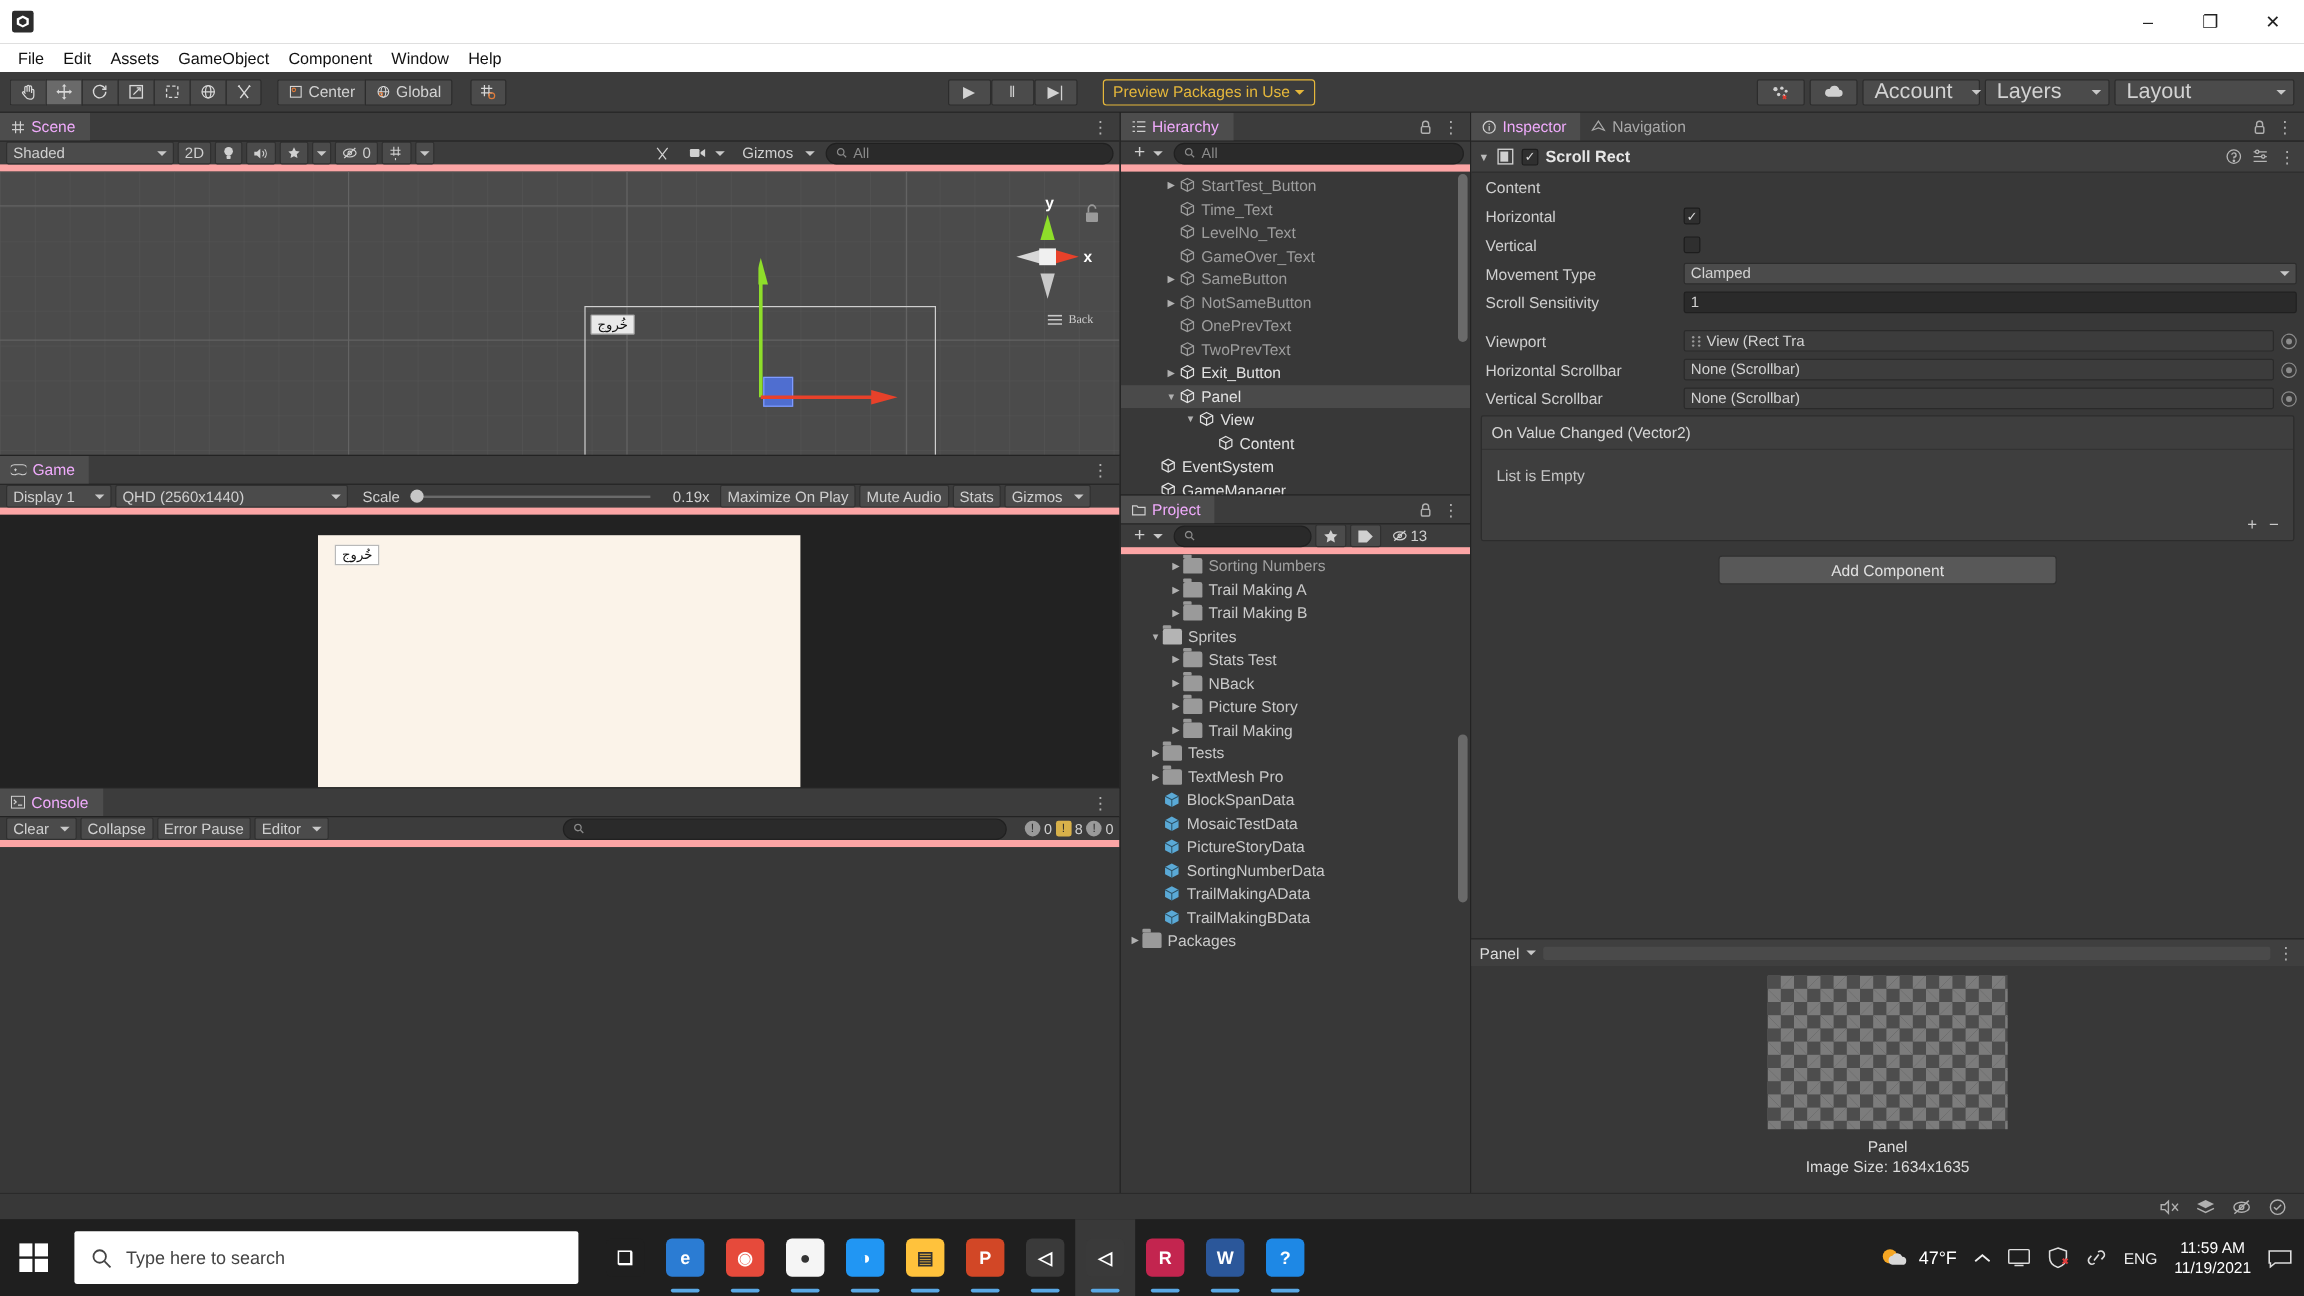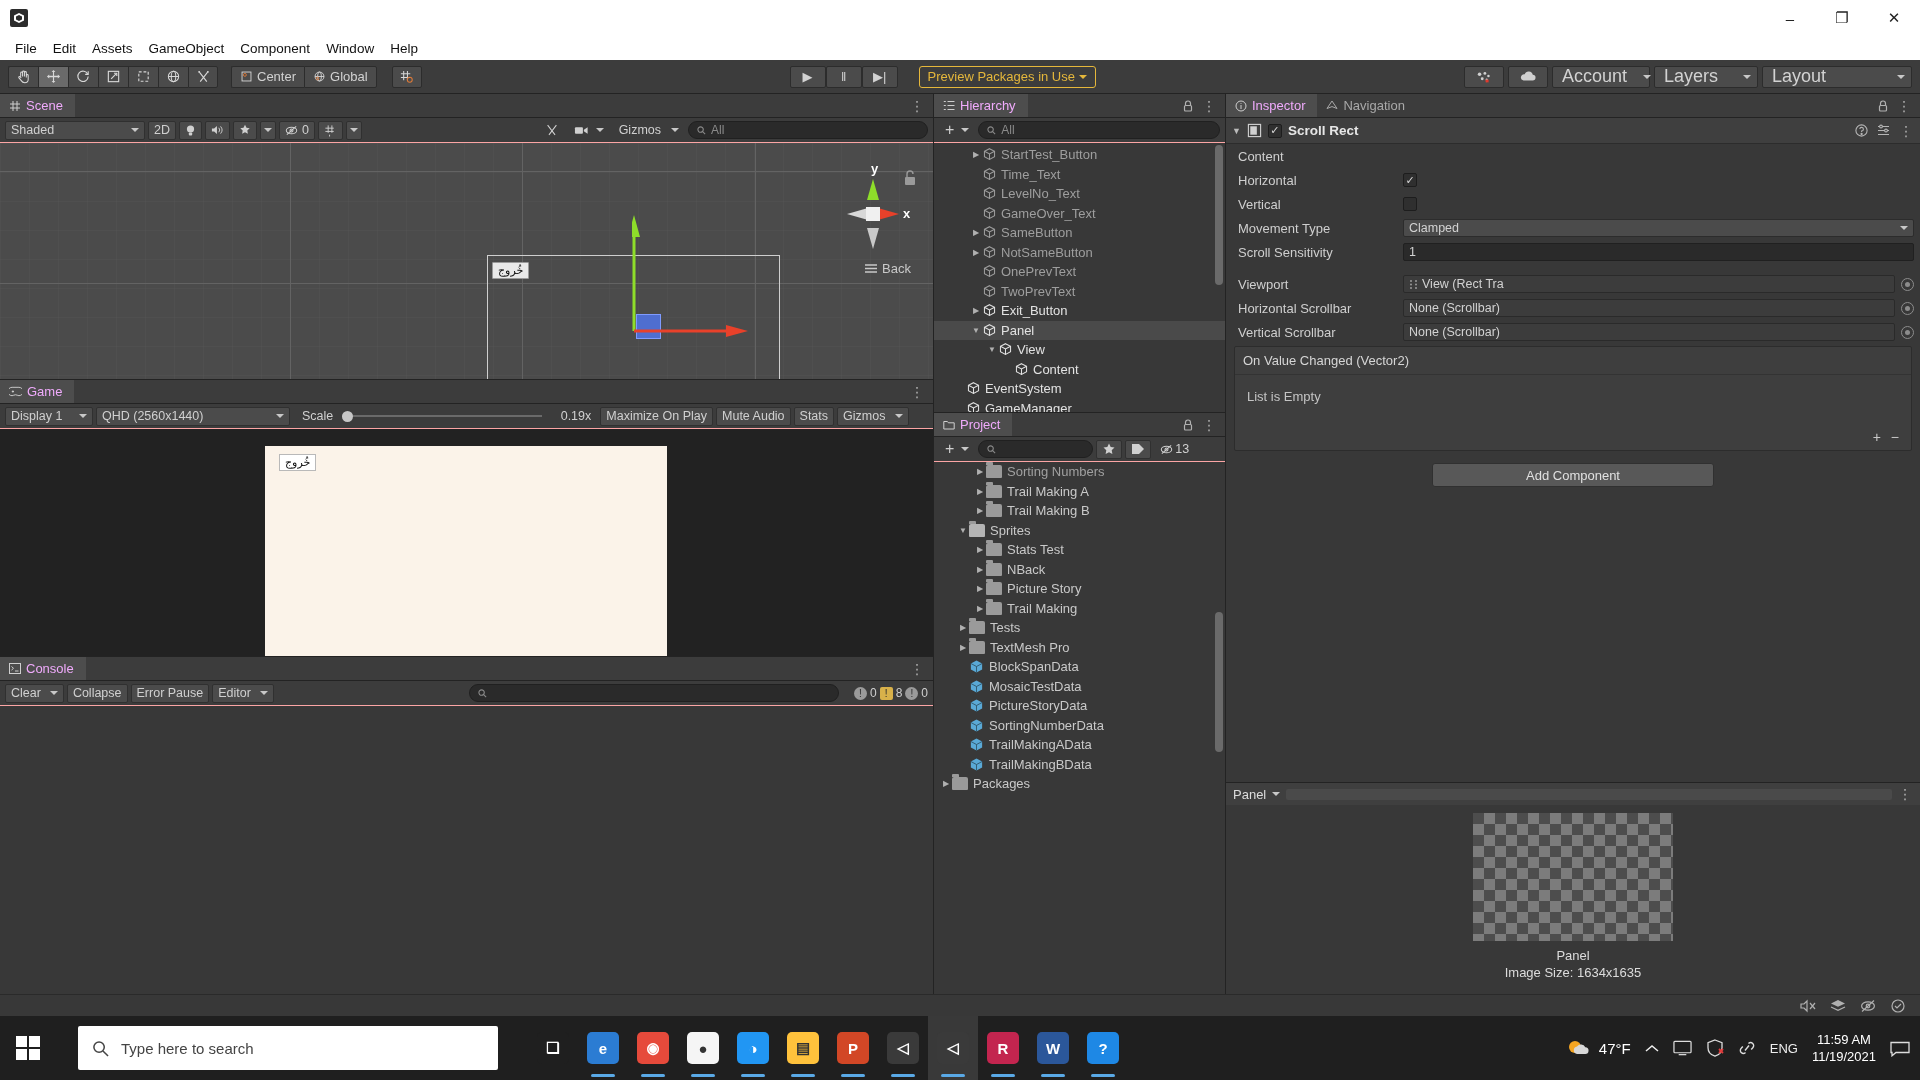--- a/index.html
+++ b/index.html
@@ -80,21 +80,21 @@
   }
   .tab {
     display: flex; align-items: center; gap: 5px; padding: 0 12px 0 9px;
     font-size: 13px; color: #a9a9a9; background: #3c3c3c; cursor: pointer;
   }
   .tab.active { background: #4d4d4d; color: #f0abfc; }
   .tabrow .tab-tools { margin-left: auto; display: flex; align-items: center; gap: 8px; padding-right: 8px; }
   .kebab { color: #b0b0b0; font-size: 14px; letter-spacing: 1px; cursor: pointer; }
   .subbar {
     height: 25px; background: #3c3c3c; display: flex; align-items: center;
-    gap: 3px; padding: 0 5px; border-bottom: 1px solid #fca5a5;
+    gap: 3px; padding: 0 5px; border-bottom: 6px solid #fca5a5;
   }
   .sb {
     height: 19px; background: #4b4b4b; border: 1px solid #303030; border-radius: 2px;
     display: flex; align-items: center; padding: 0 5px; gap: 4px; font-size: 12.5px;
     color: #d0d0d0; cursor: pointer;
   }
   .sb.flat { background: transparent; border-color: transparent; }
   .searchfield {
     height: 18px; background: #2a2a2a; border: 1px solid #202020; border-radius: 9px;
     display: flex; align-items: center; padding: 0 8px; gap: 5px; color: #8a8a8a; font-size: 12px;
@@ -108,21 +108,21 @@
   }
   #scene-blue {
     position: absolute; left: 636px; top: 171px; width: 25px; height: 25px;
     background: #4f6ed0; border: 1px solid #7f9bff;
   }
   #label-chip {
     position: absolute; left: 492px; top: 119px; background: #e9e9e9; color: #111;
     font-size: 11px; padding: 1px 5px; border: 1px solid #9a9a9a; border-radius: 1px;
   }
   #gizmo-box { position: absolute; right: 10px; top: 12px; width: 100px; height: 120px; }
-  #back-label { position: absolute; right: 22px; top: 118px; color: #c9c9c9; font-size: 13px; display: flex; gap: 5px; align-items: center; }
+  #back-label { position: absolute; right: 22px; top: 118px; color: #c9c9c9; font-size: 10px; display: flex; gap: 5px; align-items: center; font-family: Liberation Serif, serif; }
   
   #game-viewport { flex: 1; background: #222; position: relative; overflow: hidden; }
   #game-canvas {
     position: absolute; left: 265px; top: 17px; width: 402px; height: 225px;
     background: #fbf3e9;
   }
   #game-chip {
     position: absolute; left: 279px; top: 25px; background: #fff; color: #111;
     font-size: 11px; padding: 1px 5px; border: 1px solid #b9b9b9;
   }
@@ -188,21 +188,21 @@
       linear-gradient(45deg, transparent 75%, #7c7c7c 75%),
       linear-gradient(-45deg, transparent 75%, #7c7c7c 75%);
     background-size: 22px 22px;
     background-position: 0 0, 0 11px, 11px -11px, -11px 0px;
     background-color: #4d4d4d;
   }
   .preview-caption { text-align: center; font-size: 13px; color: #dcdcdc; margin-top: 6px; line-height: 17px; }
   
   #status-strip { height: 22px; background: #383838; display: flex; align-items: center; justify-content: flex-end; gap: 14px; padding-right: 14px; border-top: 1px solid #2a2a2a; }
   
-  #taskbar { height: 64px; background: #1f1f1f; display: flex; align-items: center; position: relative; gap: 16px; }
+  #taskbar { height: 64px; background: #1f1f1f; display: flex; align-items: center; position: relative; }
   #start { width: 56px; height: 64px; display: flex; align-items: center; justify-content: center; }
   #tb-search {
     width: 420px; height: 44px; background: #fff; border-radius: 2px; display: flex;
     align-items: center; gap: 12px; padding: 0 14px; color: #444; font-size: 15px; margin-left: 6px;
   }
   #tb-icons { display: flex; align-items: center; gap: 0px; margin-left: 14px; }
   .tbi { width: 50px; height: 64px; display: flex; align-items: center; justify-content: center; position: relative; }
   .tbi.running::after { content:''; position:absolute; bottom:3px; left:13px; width:24px; height:3px; background:#5aa9e6; border-radius:2px; }
   .tbi.active { background: #393939; }
   .appico { width: 32px; height: 32px; border-radius: 5px; display: flex; align-items: center; justify-content: center; color: #fff; font-size: 15px; font-weight: bold; }

